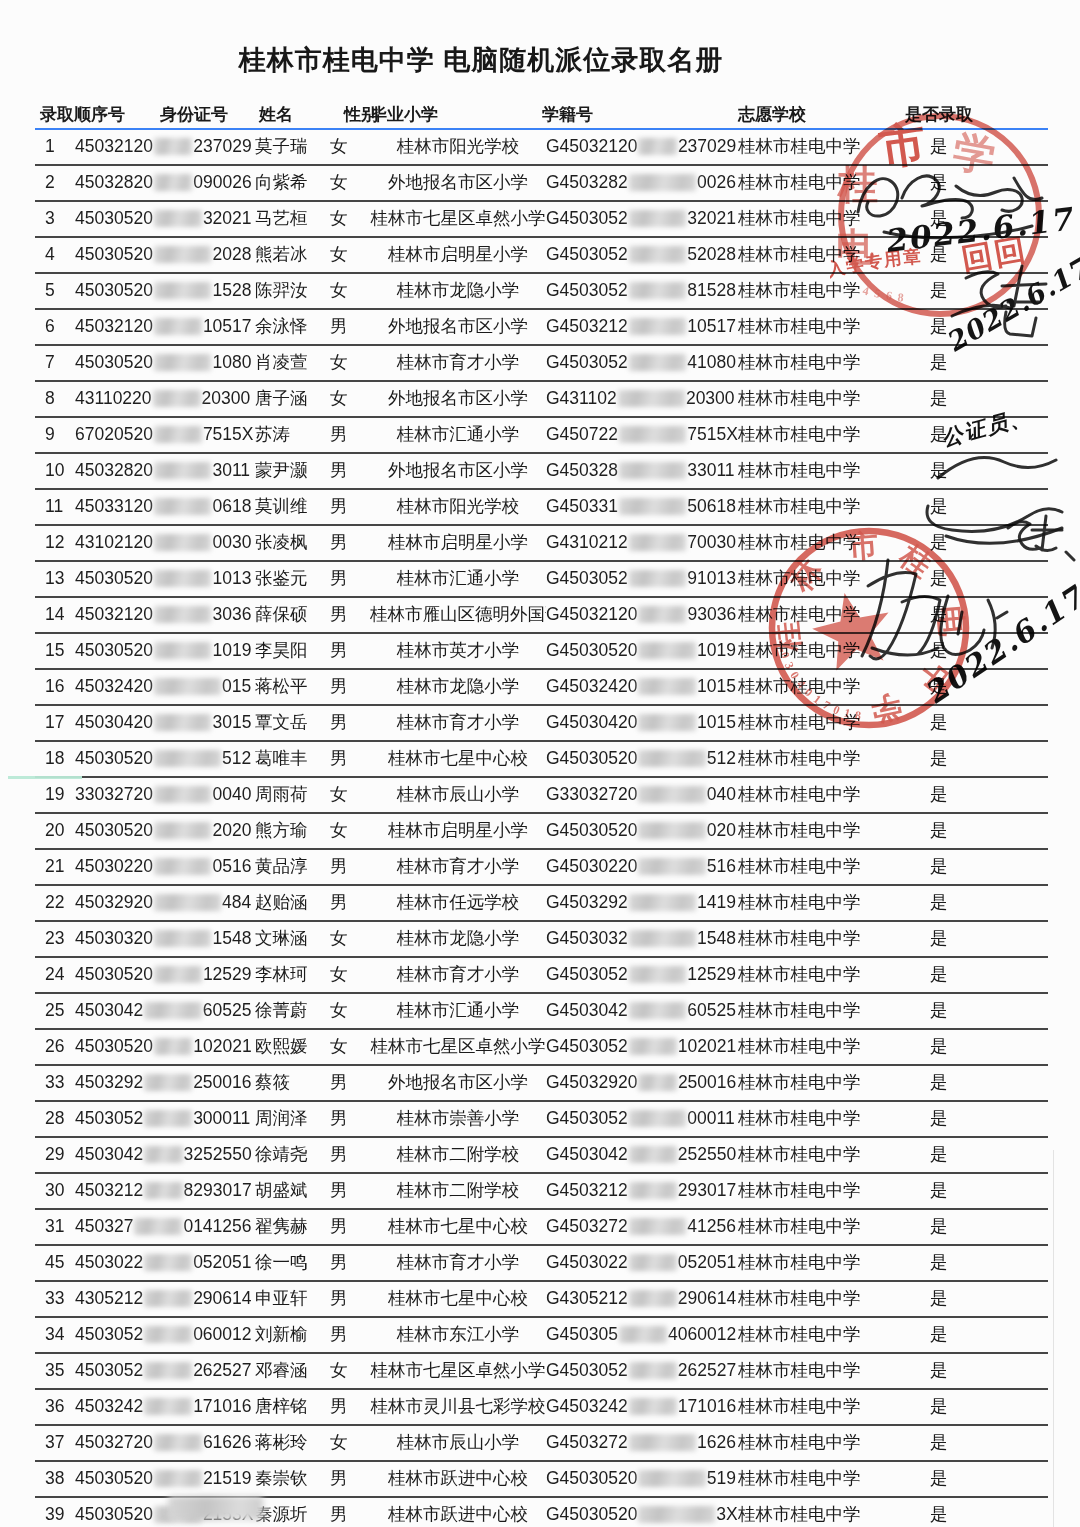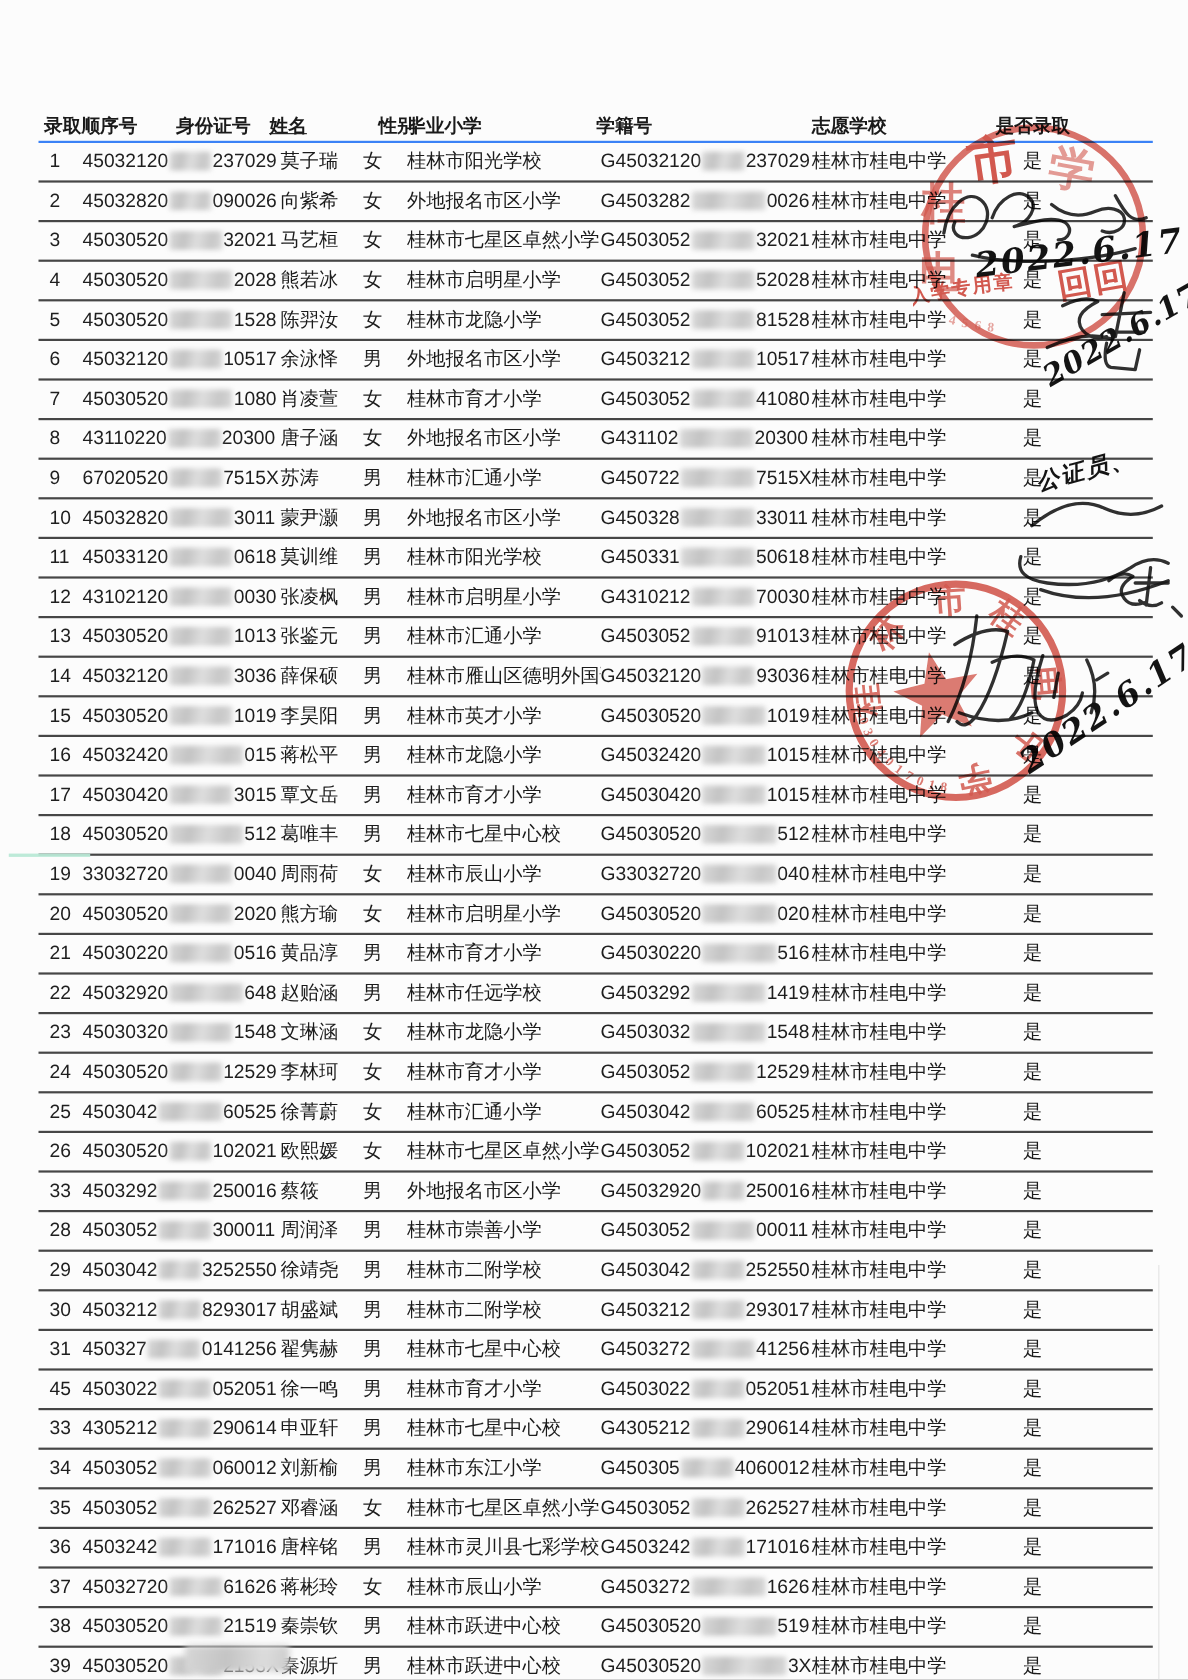--- a/index.html
+++ b/index.html
@@ -10,21 +10,21 @@
          letter-spacing:1px;color:#181818;white-space:nowrap;}
   .table{position:absolute;left:35px;top:99px;width:1013px;}
   .thead{position:relative;height:29px;border-bottom:2px solid #3b82f6;}
   .thead span{position:absolute;top:4px;white-space:nowrap;
               font-family:"Liberation Sans",sans-serif;font-weight:600;font-size:17px;color:#1a1a1a;}
   .row{display:grid;grid-template-columns:40px 180px 75px 40px 176px 192px 162px 148px;
        height:34px;line-height:33px;border-bottom:2px solid #464646;}
   .num{font-family:"Liberation Sans",sans-serif;font-size:17.5px;color:#1e1e1e;white-space:nowrap;}
   .cjk{font-family:"Liberation Serif",serif;font-size:17.5px;color:#1b1b1b;white-space:nowrap;}
   .c-seq{padding-left:10px;}
-  .c-school{overflow:hidden;}
+  .c-school{overflow:hidden;text-align:center;}
   .c-adm{padding-left:30px;}
   .blur{display:inline-block;height:17px;border-radius:2px;margin:0 1px;vertical-align:-3px;
         background:linear-gradient(100deg,#dadada,#c3c3c3 28%,#dedede 52%,#c7c7c7 78%,#d8d8d8);
         filter:blur(2.6px);}
   .smudge{position:absolute;border-radius:3px;
         background:linear-gradient(95deg,#d6d6d6,#c4c4c4 40%,#dcdcdc 75%,#cccccc);filter:blur(3px);}
   .cyan-mark{position:absolute;left:8px;top:776px;width:74px;height:3px;background:#b9e9d6;opacity:.95;}
   .scanline{position:absolute;left:1053px;top:1150px;width:1px;height:377px;background:#e3e3e3;}
   .stamp{position:absolute;mix-blend-mode:multiply;filter:blur(.4px);opacity:.88;}
   .stamp text{fill:#cf4337;font-family:"Liberation Serif",serif;font-weight:700;text-anchor:middle;}
@@ -32,26 +32,27 @@
   .stamp .dim{opacity:.6;}
   .hw{position:absolute;left:0;top:0;mix-blend-mode:multiply;}
   .hw path{fill:none;stroke:#1a1a1a;stroke-width:3;stroke-linecap:round;stroke-linejoin:round;opacity:.9;}
   .hw text{fill:#141414;font-family:"DejaVu Serif",serif;font-style:italic;font-weight:600;}
 </style>
 </head>
 <body>
 
 <div class="page">
 
+  <div class="title">桂林市桂电中学 电脑随机派位录取名册</div>
 
   <div class="table">
     <div class="thead">
         <span style="left: 5px;">录取顺序号</span>
         <span style="left: 125px;">身份证号</span>
-        <span style="left: 210px; text-decoration: underline;">姓名</span>
+        <span style="left: 224px;">姓名</span>
         <span style="left: 309px;">性别</span>
         <span style="left: 335px;">毕业小学</span>
         <span style="left: 507px;">学籍号</span>
         <span style="left: 703px;">志愿学校</span>
         <span style="left: 870px;">是否录取</span>
       </div>
     <div>
         <div class="row">
           <div class="c-seq num">1</div>
           <div class="c-id num"><span>45032120</span><span class="blur" style="width: 38.4px;"></span><span>237029</span></div>
@@ -257,21 +258,21 @@
           <div class="c-id num"><span>45030220</span><span class="blur" style="width: 57.6px;"></span><span>0516</span></div>
           <div class="c-name cjk">黄品淳</div>
           <div class="c-gender cjk">男</div>
           <div class="c-school cjk">桂林市育才小学</div>
           <div class="c-sid num"><span>G45030220</span><span class="blur" style="width: 67.2px;"></span><span>516</span></div>
           <div class="c-choice cjk">桂林市桂电中学</div>
           <div class="c-adm cjk">是</div>
         </div>
         <div class="row">
           <div class="c-seq num">22</div>
-          <div class="c-id num"><span>45032920</span><span class="blur" style="width: 67.2px;"></span><span>648</span></div>
+          <div class="c-id num"><span>45032920</span><span class="blur" style="width: 67.2px;"></span><span>484</span></div>
           <div class="c-name cjk">赵贻涵</div>
           <div class="c-gender cjk">男</div>
           <div class="c-school cjk">桂林市任远学校</div>
           <div class="c-sid num"><span>G4503292</span><span class="blur" style="width: 67.2px;"></span><span>1419</span></div>
           <div class="c-choice cjk">桂林市桂电中学</div>
           <div class="c-adm cjk">是</div>
         </div>
         <div class="row">
           <div class="c-seq num">23</div>
           <div class="c-id num"><span>45030320</span><span class="blur" style="width: 57.6px;"></span><span>1548</span></div>

